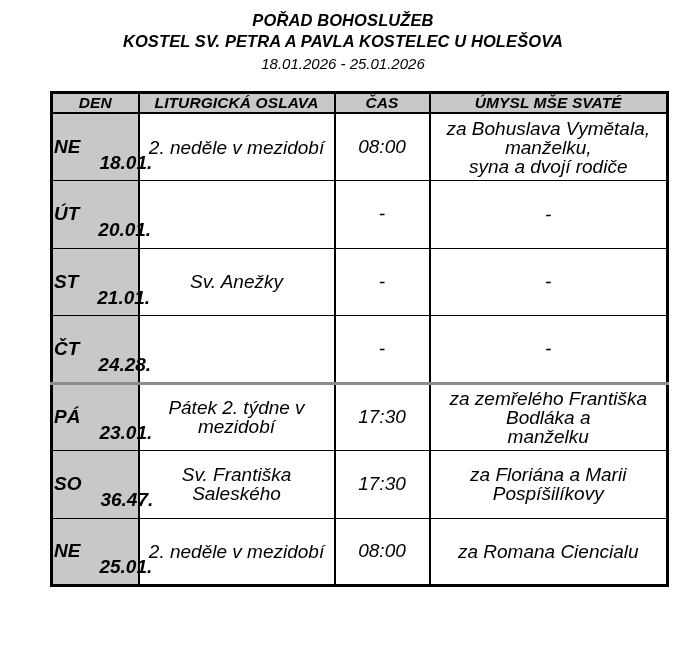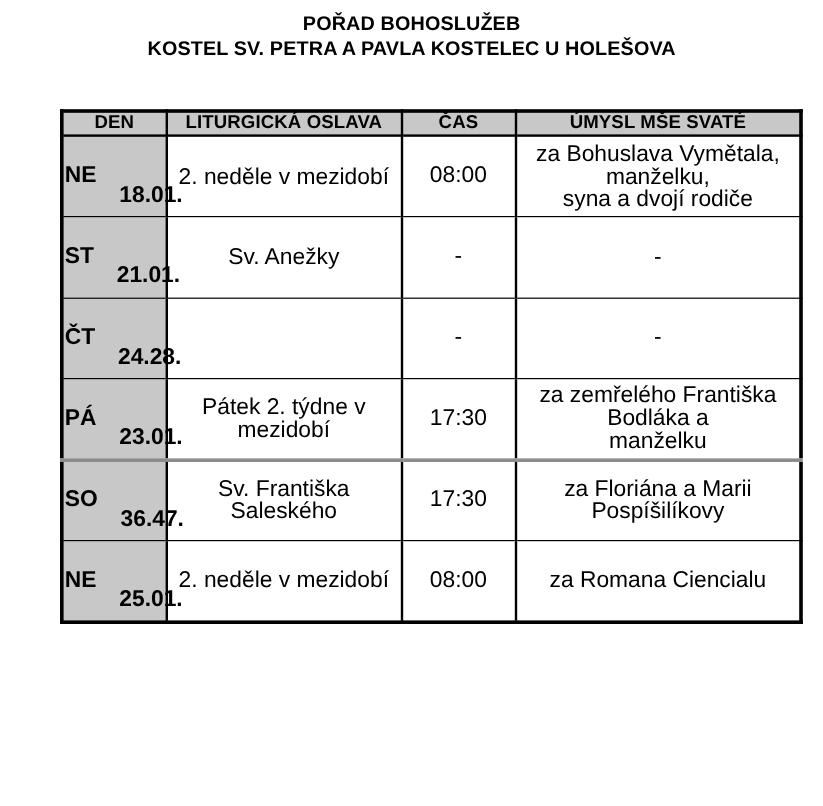--- a/index.html
+++ b/index.html
@@ -9,21 +9,21 @@
   }
   * { box-sizing: border-box; }
   html, body {
     margin: 0; padding: 0;
     width: 686px; height: 672px;
     background: #ffffff;
     color: #000;
     font-family: "Liberation Sans", "DejaVu Sans", sans-serif;
     overflow: hidden;
   }
-  .page { position: relative; width: 686px; height: 560px; }
+  .page { position: relative; width: 686px; height: 560px; font-style: italic; }
 
   .titles { text-align: center; padding-top: 10px; }
   .title-line {
     font-weight: bold;
     font-size: 16.5px;
     line-height: 21px;
     letter-spacing: 0.1px;
   }
   .date-line {
     font-size: 15px;
@@ -82,20 +82,21 @@
   }
 </style>
 </head>
 <body>
 
 <div class="page">
 
   <div class="titles">
     <div class="title-line">POŘAD BOHOSLUŽEB</div>
     <div class="title-line">KOSTEL SV. PETRA A PAVLA KOSTELEC U HOLEŠOVA</div>
+    <div class="date-line">18.01.2026 - 25.01.2026</div>
   </div>
 
   <table class="schedule">
     <colgroup>
       <col style="width:87px">
       <col style="width:196px">
       <col style="width:95px">
       <col style="width:238px">
     </colgroup>
     <thead>
@@ -111,20 +112,31 @@
           <td class="day-cell">
             <div class="day-wrap">
               <span class="day-abbr">NE</span>
               <span class="day-date">18.01.</span>
             </div>
           </td>
           <td class="pre">2. neděle v mezidobí</td>
           <td>08:00</td>
           <td class="pre">za Bohuslava Vymětala, manželku,
 syna a dvojí rodiče</td>
+        </tr>
+        <tr>
+          <td class="day-cell">
+            <div class="day-wrap">
+              <span class="day-abbr">ÚT</span>
+              <span class="day-date">20.01.</span>
+            </div>
+          </td>
+          <td class="pre"></td>
+          <td>-</td>
+          <td class="pre">-</td>
         </tr>
         <tr>
           <td class="day-cell">
             <div class="day-wrap">
               <span class="day-abbr">ST</span>
               <span class="day-date">21.01.</span>
             </div>
           </td>
           <td class="pre">Sv. Anežky</td>
           <td>-</td>

